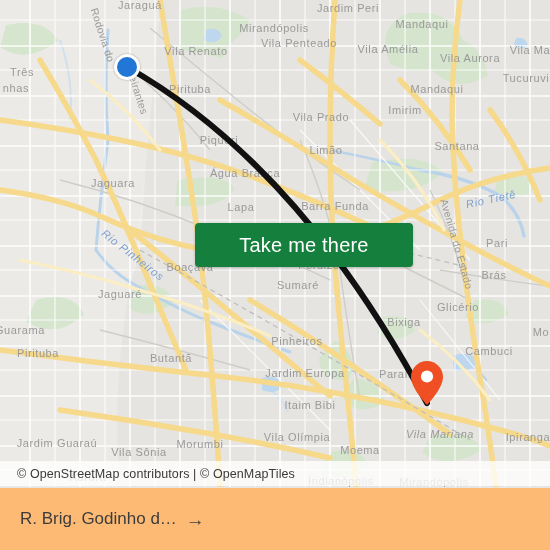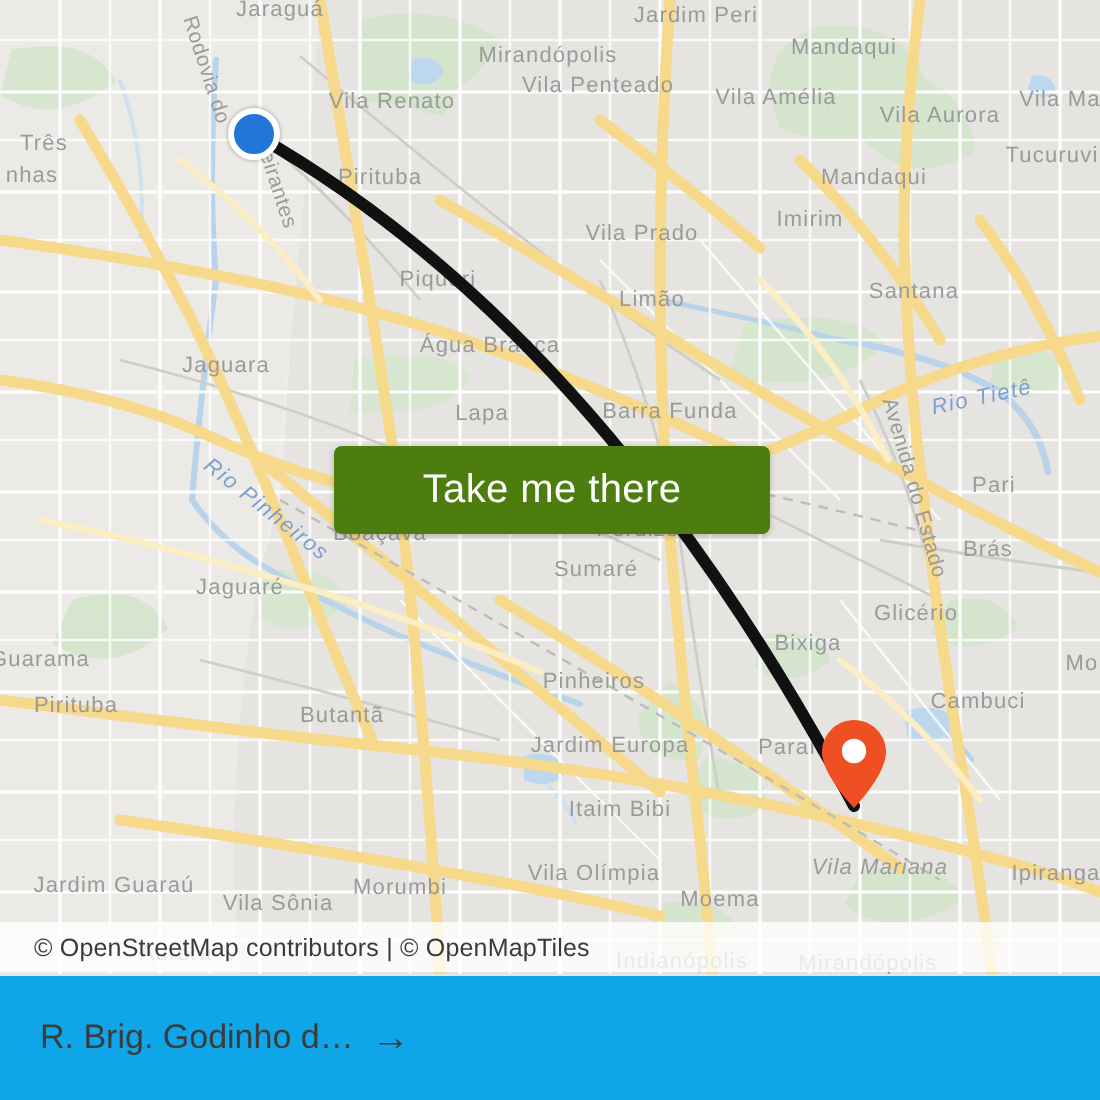--- a/index.html
+++ b/index.html
@@ -36,21 +36,21 @@
        display:flex;align-items:center;justify-content:center;cursor:pointer;
        box-shadow:0 1px 3px rgba(0,0,0,.22);}
 
   
   #attrib{position:absolute;left:0;top:461px;width:550px;height:25px;
           background:rgba(255,255,255,.78);display:flex;align-items:center;}
   #attrib .txt{font-size:12.5px;color:#3a3a3a;padding-left:17px;letter-spacing:.1px;}
 
   
   #bottombar{position:absolute;left:0;top:487px;width:550px;height:63px;
-             background:#0ea5e9;display:flex;align-items:center;
+             background:#fdba74;display:flex;align-items:center;
              border-top:1px solid #e6e6e6;box-sizing:border-box;}
   #trip{display:flex;align-items:center;padding-left:20px;flex:1;min-width:0;}
   #trip .ep{font-size:17px;color:#3c3c3c;white-space:nowrap;overflow:hidden;}
   #trip .arrow{font-size:19px;color:#3c3c3c;margin:0 9px;line-height:1;}
   #brand{display:flex;align-items:center;padding-right:12px;}
   #brand .word{font-size:24px;font-weight:bold;color:#1a1a1a;letter-spacing:-.6px;margin-left:2px;}
 </style>
 </head>
 <body>
 
@@ -263,21 +263,21 @@
 
     <div id="origin" style="left: 127px; top: 67px; background: rgb(33, 118, 214);"></div>
 
     <div id="dest" style="left: 427px; top: 410px;">
       <svg width="34" height="46" viewBox="0 0 34 46">
         <path d="M17 1 C8.2 1 1 8.2 1 17 c0 11.5 16 28 16 28 s16 -16.5 16 -28 C33 8.2 25.8 1 17 1 z" fill="#f04e23"></path>
         <circle cx="17" cy="16.5" r="6.1" fill="#ffffff"></circle>
       </svg>
     </div>
 
-    <button id="cta" style="background: #4d7c0f; color: rgb(255, 255, 255);">Take me there</button>
+    <button id="cta" style="background: #15803d; color: rgb(255, 255, 255); margin-left: 28px;">Take me there</button>
 
     <div id="attrib">
       <span class="txt">© OpenStreetMap contributors | © OpenMapTiles</span>
     </div>
   </div>
 
   <div id="bottombar">
     <div id="trip">
       <span class="ep">R. Brig. Godinho d…</span>
       <span class="arrow">→</span>

